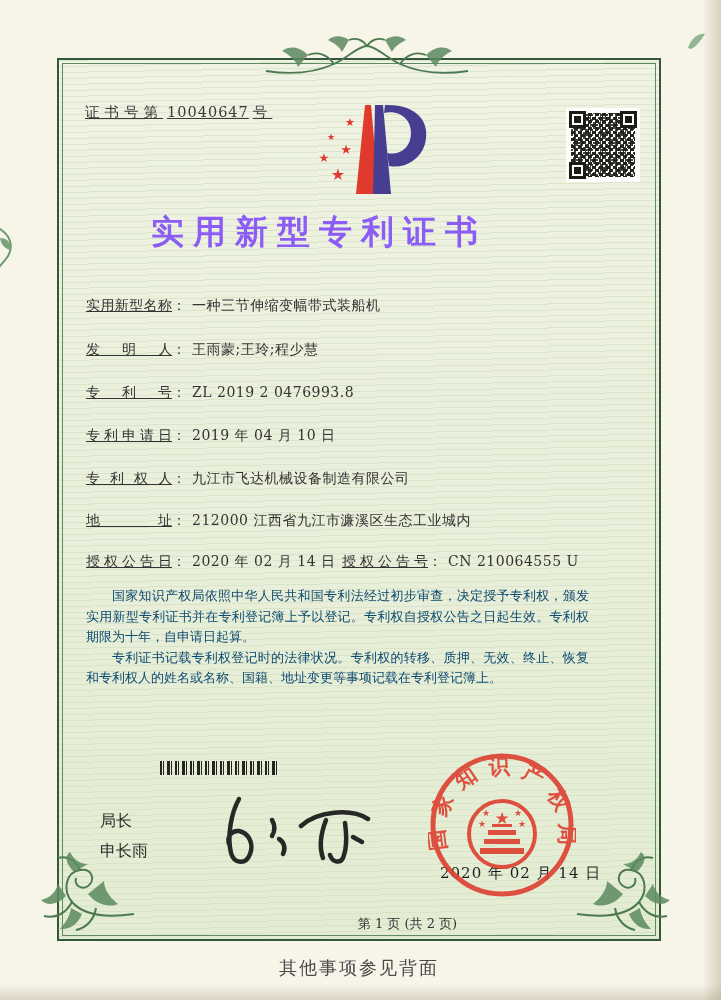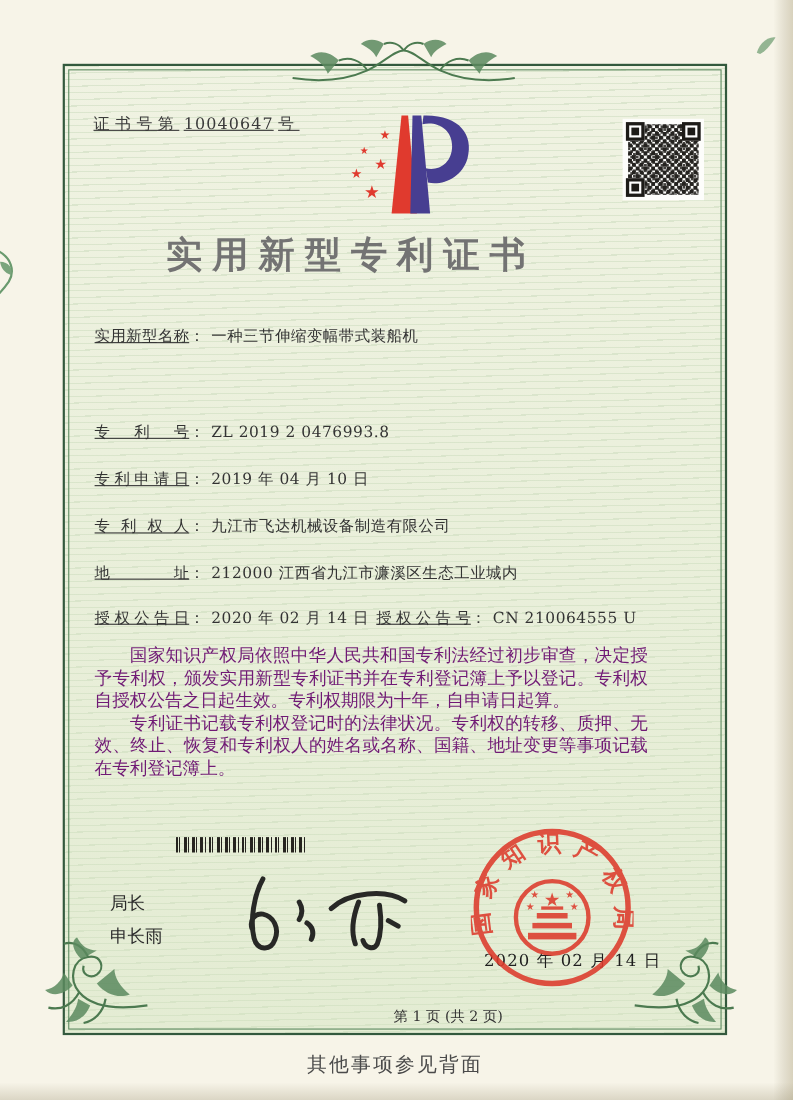--- a/index.html
+++ b/index.html
@@ -32,30 +32,30 @@
   .qr{position:absolute;left:566px;top:108px;width:74px;height:74px;background:#fdfdfb;}
   .qr .noise{position:absolute;inset:5px;
     background:
       repeating-conic-gradient(#24221f 0% 25%, rgba(0,0,0,0) 0% 50%),
       repeating-conic-gradient(rgba(36,34,31,0.85) 0% 25%, rgba(0,0,0,0) 0% 50%);
     background-size:7px 7px, 5px 5px;background-position:0 0,2px 1px;}
   .finder{position:absolute;width:17px;height:17px;border:3px solid #1d1b18;background:#fff;box-sizing:border-box;}
   .finder::after{content:"";position:absolute;inset:2px;background:#1d1b18;}
   .finder.tl{left:3px;top:3px}.finder.tr{right:3px;top:3px}.finder.bl{left:3px;bottom:3px}
   .title{position:absolute;left:57px;top:210px;width:524px;text-align:center;
-    font-size:33px;font-weight:bold;letter-spacing:9px;color:#737373;}
+    font-size:33px;font-weight:bold;letter-spacing:9px;color:#8b5cf6;}
   
   .field{position:absolute;left:86px;font-size:14px;color:#333;white-space:nowrap;}
   .lbl{display:inline-block;width:86px;text-align:justify;text-align-last:justify;vertical-align:bottom;text-decoration:underline;}
   .colon{display:inline-block;}
   .val{display:inline-block;margin-left:6px;letter-spacing:0.5px;}
   .pair2{position:absolute;left:256px;top:0;}
   
   .body-text{position:absolute;left:86px;top:586px;width:503px;}
-  .body-text p{margin:0;text-indent:2em;text-align:justify;font-size:16px;line-height:20.6px;color:#701a75;}
+  .body-text p{margin:0;text-indent:2em;text-align:justify;font-size:13px;line-height:20.6px;color:#0c4a6e;}
   
   .barcode{position:absolute;left:160px;top:761px;width:118px;height:14px;
     background:repeating-linear-gradient(90deg,#26241f 0 2px,rgba(0,0,0,0) 2px 3px,#26241f 3px 4px,rgba(0,0,0,0) 4px 7px,#26241f 7px 10px,rgba(0,0,0,0) 10px 11px,#26241f 11px 12px,rgba(0,0,0,0) 12px 15px);}
   .director{position:absolute;left:100px;top:806px;font-size:16px;line-height:30px;color:#2b2b2b;}
   .signature{position:absolute;left:205px;top:793px;width:172px;height:78px;}
   .seal-date{position:absolute;left:440px;top:864px;font-size:15px;color:#1e1e1e;letter-spacing:1px;}
   .seal{position:absolute;left:428px;top:750px;width:148px;height:150px;opacity:.88;}
   .footer-page{position:absolute;left:57px;top:915px;width:701px;text-align:center;font-size:13px;color:#333;}
   .back-note{position:absolute;left:57px;top:956px;width:604px;text-align:center;font-size:18px;color:#4a4a4a;letter-spacing:2px;}
   
@@ -118,20 +118,23 @@
     <div class="noise"></div>
     <div class="finder tl"></div>
     <div class="finder tr"></div>
     <div class="finder bl"></div>
   </div>
 
   <div class="title">实用新型专利证书</div>
 
   <div class="field" style="top:297px">
     <span class="lbl">实用新型名称</span><span class="colon">：</span><span class="val">一种三节伸缩变幅带式装船机</span>
+  </div>
+  <div class="field" style="top:341px">
+    <span class="lbl">发明人</span><span class="colon">：</span><span class="val">王雨蒙;王玲;程少慧</span>
   </div>
   <div class="field" style="top:384px">
     <span class="lbl">专利号</span><span class="colon">：</span><span class="val">ZL 2019 2 0476993.8</span>
   </div>
   <div class="field" style="top:427px">
     <span class="lbl">专利申请日</span><span class="colon">：</span><span class="val">2019 年 04 月 10 日</span>
   </div>
   <div class="field" style="top:470px">
     <span class="lbl">专利权人</span><span class="colon">：</span><span class="val">九江市飞达机械设备制造有限公司</span>
   </div>

